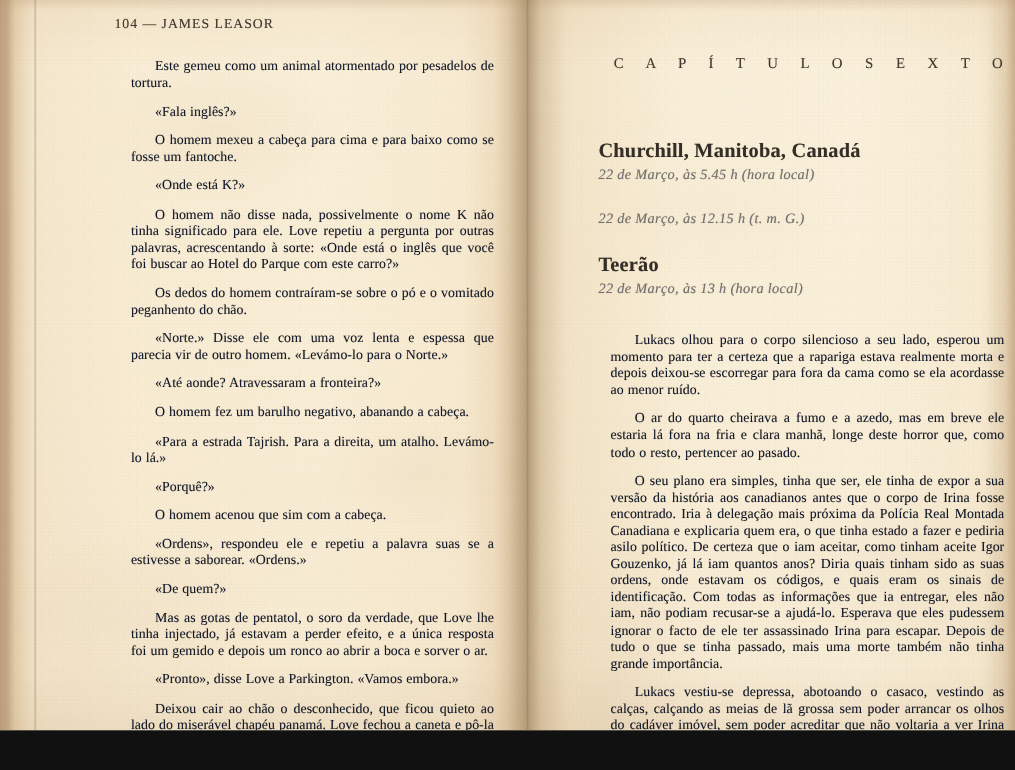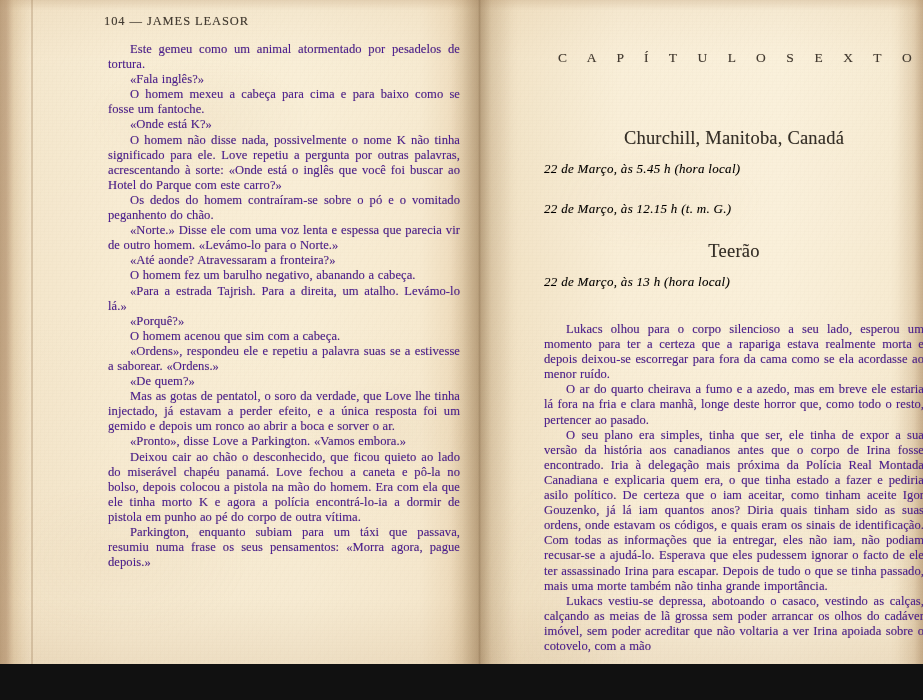--- a/index.html
+++ b/index.html
@@ -182,52 +182,51 @@
     width: 352px;
   }
   
   #right-page {
     left: 544px;
     top: 42px;
     width: 380px;
   }
 
   p.para {
-    margin: 0;
+    margin: 11px;
     font-size: 12.6px;
     line-height: 15.1px;
     text-align: justify;
     text-indent: 22px;
-    color: #4c1d95;
+    color: #0f172a;
     letter-spacing: 0.05px;
     word-spacing: 0.4px;
   }
 
   .chapter-title {
     font-size: 13.5px;
     letter-spacing: 8.6px;
     color: #423a31;
     white-space: nowrap;
     margin: 0 0 0 14px;
     padding-top: 8px;
   }
 
   .loc-block { margin-top: 0; }
   .loc-name {
     font-size: 18.5px;
-    font-weight: normal;
+    font-weight: bold;
     color: #332e27;
-    margin: 12px;
+    margin: 0;
     letter-spacing: 0.2px;
-    text-align: center;
   }
   .loc-time {
     font-size: 13px;
     font-style: italic;
-    color: #000000;
+    color: #737373;
     margin: 2px 0 0 0;
     letter-spacing: 0.3px;
   }
 
   
   .ink-soft {
     text-shadow: 0 0 0.7px rgba(90,74,56,0.45);
   }
 </style>
 </head>

